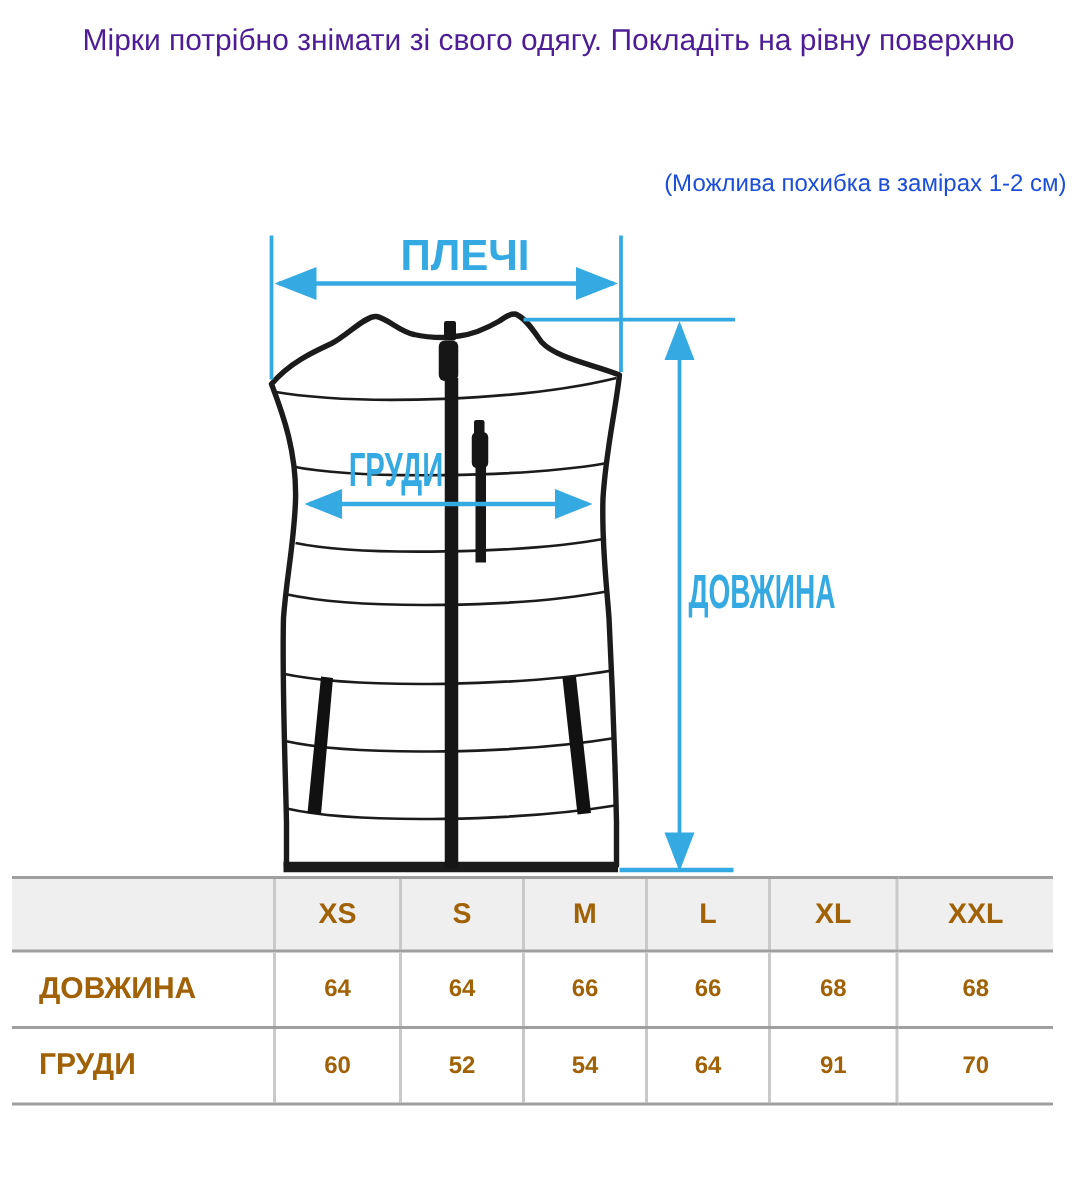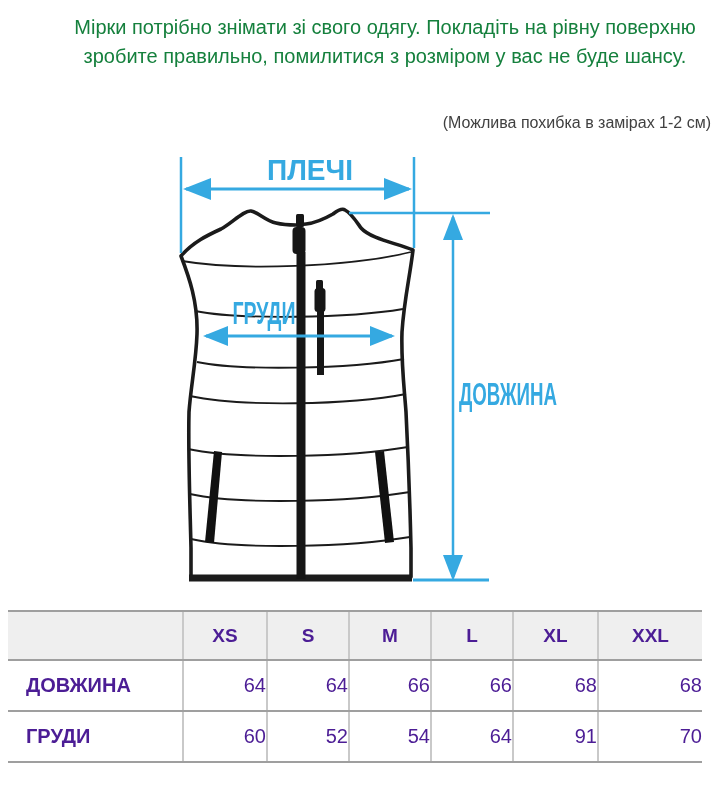--- a/index.html
+++ b/index.html
@@ -8,52 +8,52 @@
     position:relative;
     width:719px; height:800px;
     background:#ffffff;
     font-family:"Liberation Sans", sans-serif;
     overflow:hidden;
   }
   
   .intro {
     position:absolute;
     left:55px; top:13px; width:660px;
-    text-align:center;
-    color:#15803d;
+    text-align:left;
+    color:#4c1d95;
     font-size:20px;
     line-height:28.5px;
   }
   .intro .line { white-space:nowrap; }
   
   .note {
     position:absolute;
     top:114px; left:0; width:711px;
     text-align:right;
-    color:#404040;
+    color:#1d4ed8;
     font-size:16px;
   }
   
   svg.diagram { position:absolute; left:0; top:150px; }
   .dim-label {
     fill:#35A9E1;
     font-family:"Liberation Sans", sans-serif;
     font-weight:bold;
   }
   .cyan-stroke { stroke:#35A9E1; fill:none; }
   .cyan-fill { fill:#35A9E1; stroke:none; }
   .vest-line { stroke:#1b1b1b; fill:none; }
   
   table.size-table {
     position:absolute;
-    left:8px; top:610px;
+    left:8px; top:584px;
     width:694px;
     border-collapse:collapse;
     table-layout:fixed;
-    color:#4c1d95;
+    color:#a16207;
   }
   table.size-table th, table.size-table td {
     border-left:2px solid #c9c9c9;
     text-align:center;
     vertical-align:middle;
   }
   table.size-table th:first-child, table.size-table td:first-child {
     border-left:none;
     text-align:left;
     padding-left:18px;
@@ -61,38 +61,36 @@
   table.size-table thead th {
     background:#efefef;
     border-top:2px solid #9f9f9f;
     border-bottom:2px solid #9f9f9f;
     height:49px;
     font-size:19px;
     font-weight:bold;
   }
   table.size-table tbody tr td {
     height:51px;
-    font-size:20px;
-    font-weight:normal;
+    font-size:16px;
+    font-weight:bold;
     border-bottom:2px solid #9f9f9f;
-    text-align:right;
   }
   table.size-table tbody td.row-label {
     font-weight:bold;
     font-size:20px;
   }
 </style>
 </head>
 <body>
 
 <div class="page">
 
   <div class="intro">
     <div class="line">Мірки потрібно знімати зі свого одягу. Покладіть на рівну поверхню</div>
-    <div class="line">зробите правильно, помилитися з розміром у вас не буде шансу.</div>
   </div>
 
   <div class="note">(Можлива похибка в замірах 1-2 см)</div>
 
   <svg class="diagram" width="719" height="448" viewBox="0 150 719 448" xmlns="http://www.w3.org/2000/svg">
 
     <path class="vest-line" d="M 181 256
          C 193 242 208 235 221 229
          C 231 224 244 210 251 211
          C 258 212 266 221 276 223

